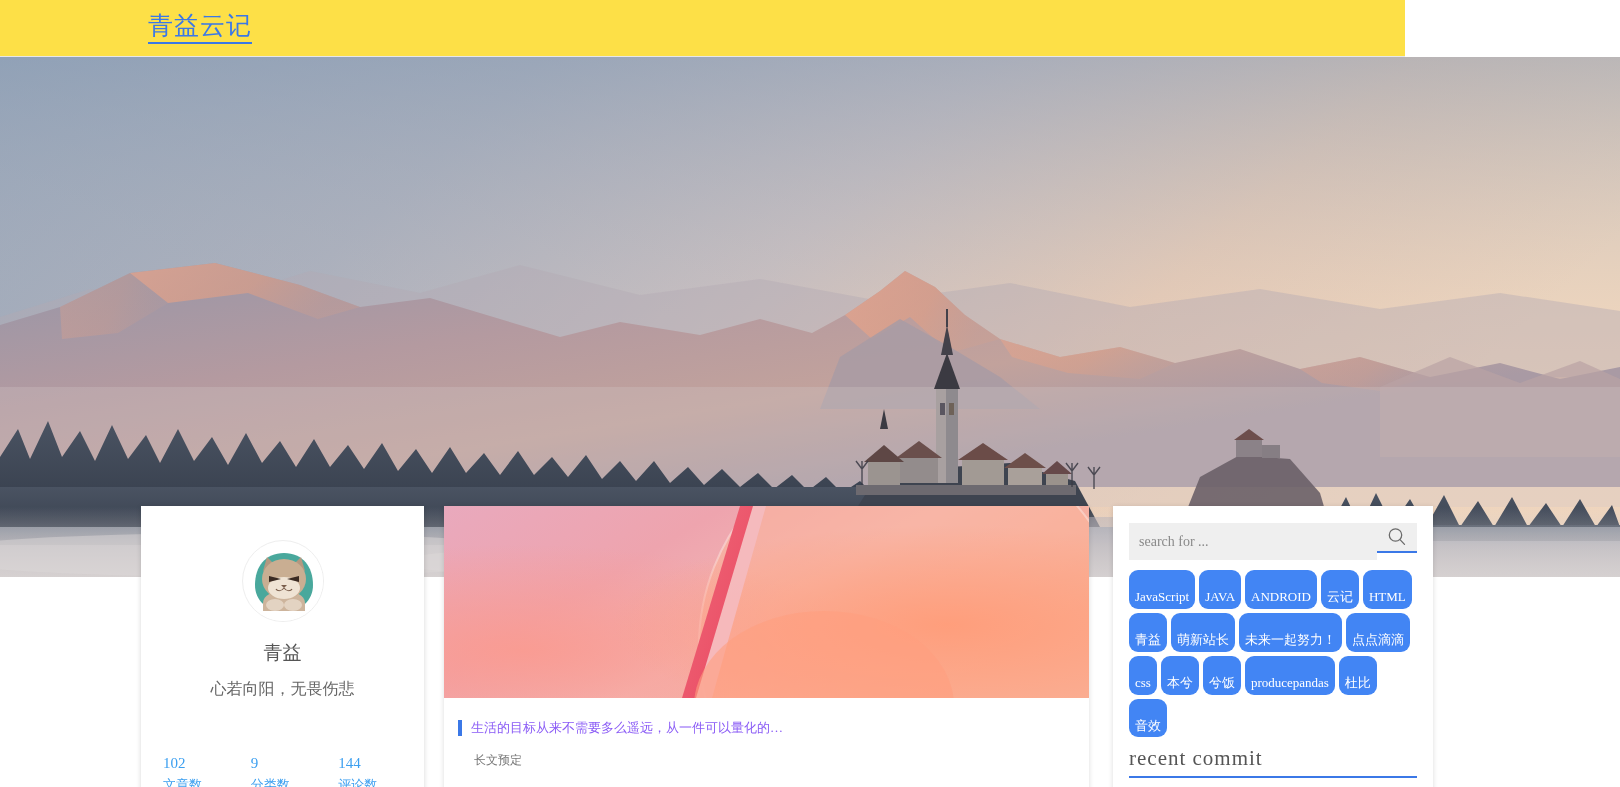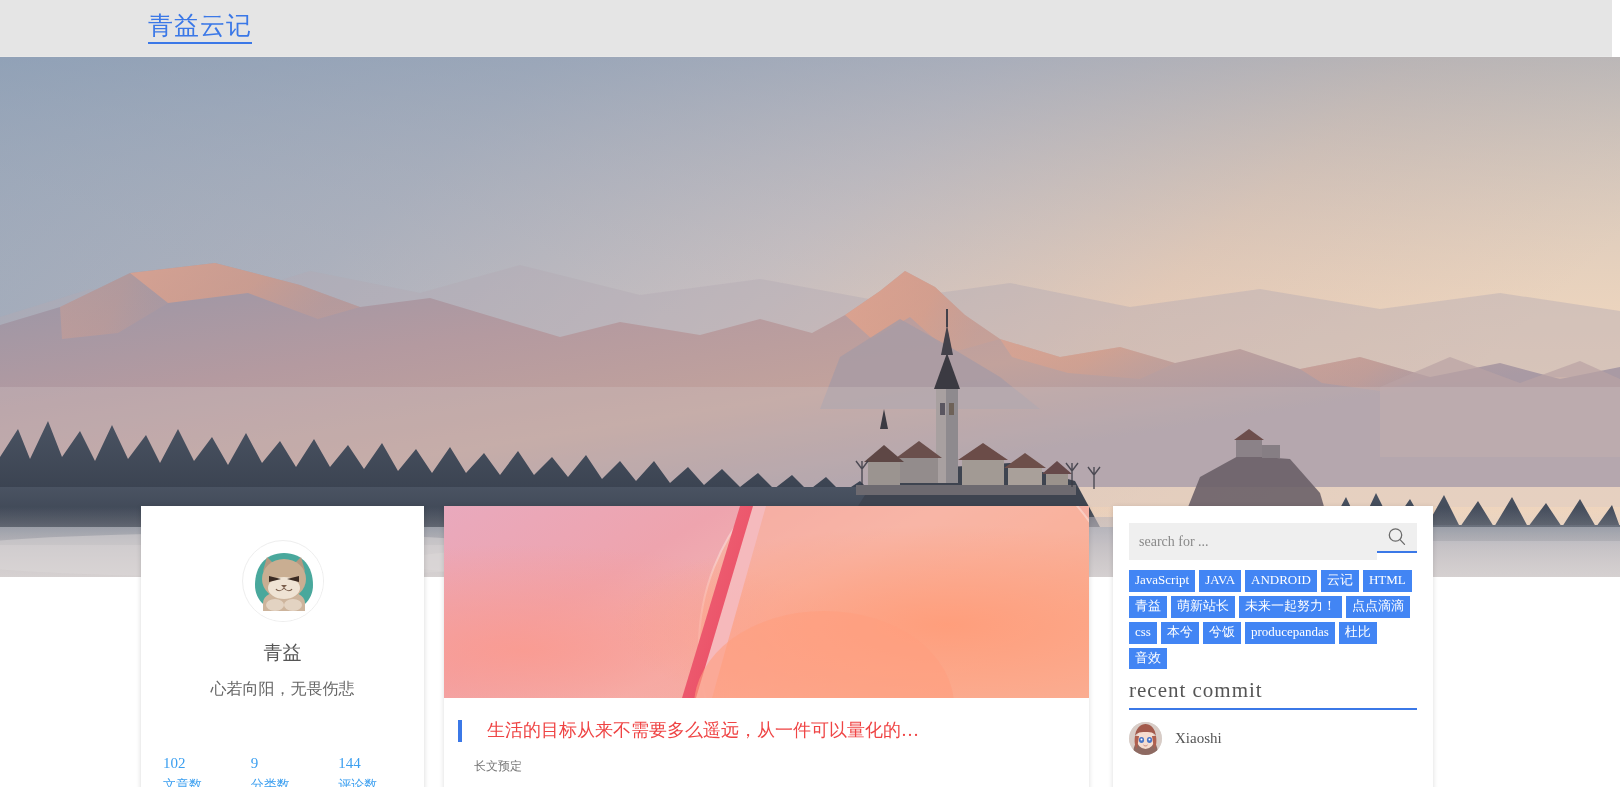--- a/index.html
+++ b/index.html
@@ -6,22 +6,22 @@
   html, body {
     width: 1620px; height: 787px;
     overflow: hidden;
     background: #fff;
     font-family: "Liberation Serif", "DejaVu Serif", serif;
   }
 
   
   .navbar {
     position: absolute; top: 0; left: 0;
-    width: 1612px; height: 57px;
-    background: #e5e5e5;
+    width: 1405px; height: 57px;
+    background: #fde047;
     border-bottom: 1px solid #e8e8e8;
     display: flex; align-items: center;
     z-index: 30;
   }
   .brand {
     margin-left: 148px;
     font-size: 25px;
     color: #3b78e7;
     letter-spacing: 1px;
     border-bottom: 2px solid #3b78e7;
@@ -102,23 +102,23 @@
     position: absolute; left: 444px; top: 506px;
     width: 645px; height: 300px;
     background: #ffffff;
     box-shadow: 0 1px 5px rgba(0,0,0,0.14);
     overflow: hidden;
   }
   .article-thumb { width: 645px; height: 192px; overflow: hidden; cursor: pointer; }
   .article-thumb svg { display: block; width: 645px; height: 192px; }
   .article-body { padding: 22px 18px 0 14px; }
   .article-title {
-    font-size: 18px; color: #ef4444;
+    font-size: 13px; color: #8b5cf6;
     border-left: 4px solid #3b78e7;
-    padding-left: 25px;
+    padding-left: 9px;
     line-height: 1.2;
     cursor: pointer;
     font-family: "Liberation Serif", serif;
     white-space: nowrap; overflow: hidden;
   }
   .article-meta {
     margin-top: 16px; margin-left: 16px;
     font-size: 12px; color: #777;
     font-family: "Liberation Serif", serif;
   }
@@ -156,25 +156,26 @@
     padding-bottom: 5px;
     border-bottom: 2px solid #3b78e7;
     font-family: "Liberation Serif", serif;
     letter-spacing: 1px;
   }
   .tags { margin-top: 10px; display: flex; flex-wrap: wrap; gap: 4px 4px; }
   .tag {
     background: #4285f4;
     color: #fff;
     font-size: 13px;
-    padding: 1px 6px 2px;
+    padding: 18px 6px 2px;
     white-space: nowrap;
     cursor: pointer;
     font-family: "Liberation Serif", serif;
     line-height: 1.45;
+    border-radius: 9px;
   }
   .sec-title.commit { margin-top: 9px; }
   .commit-item { margin-top: 12px; }
   .commit-head { display: flex; align-items: center; }
   .commit-avatar {
     width: 33px; height: 33px; border-radius: 50%;
     overflow: hidden; flex: 0 0 33px; background:#ddd;
   }
   .commit-avatar svg { display: block; width: 33px; height: 33px; }
   .commit-name {

